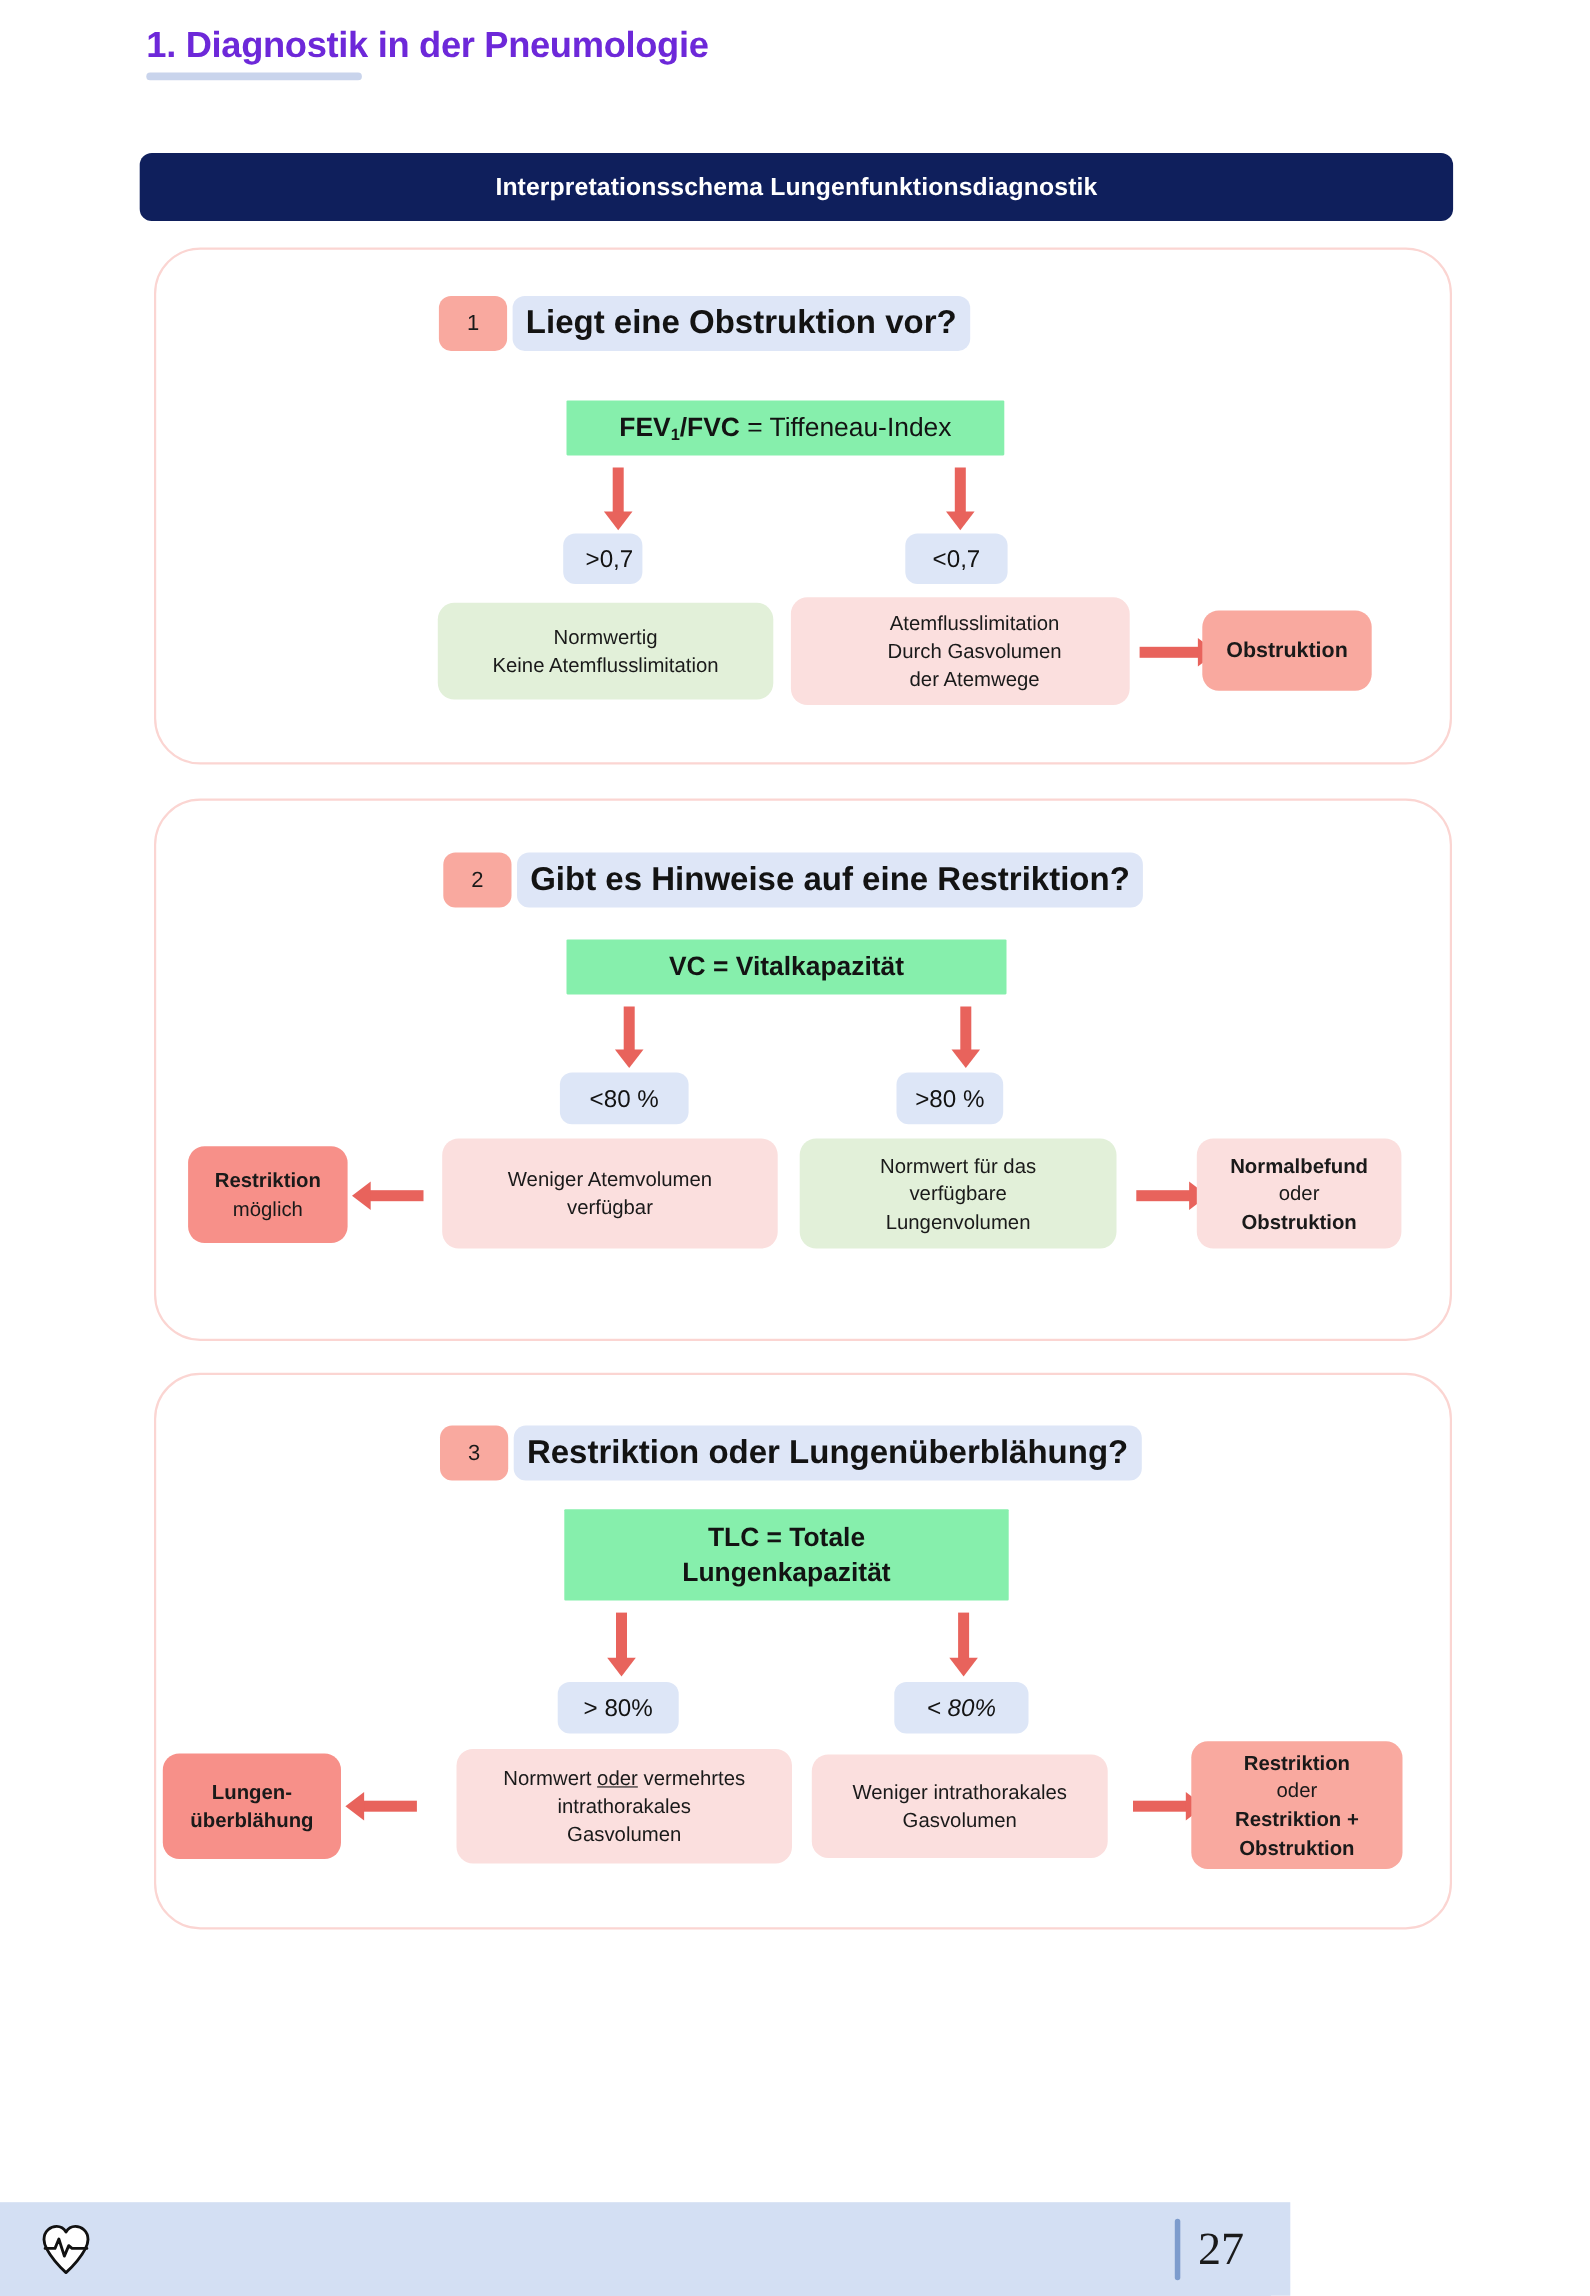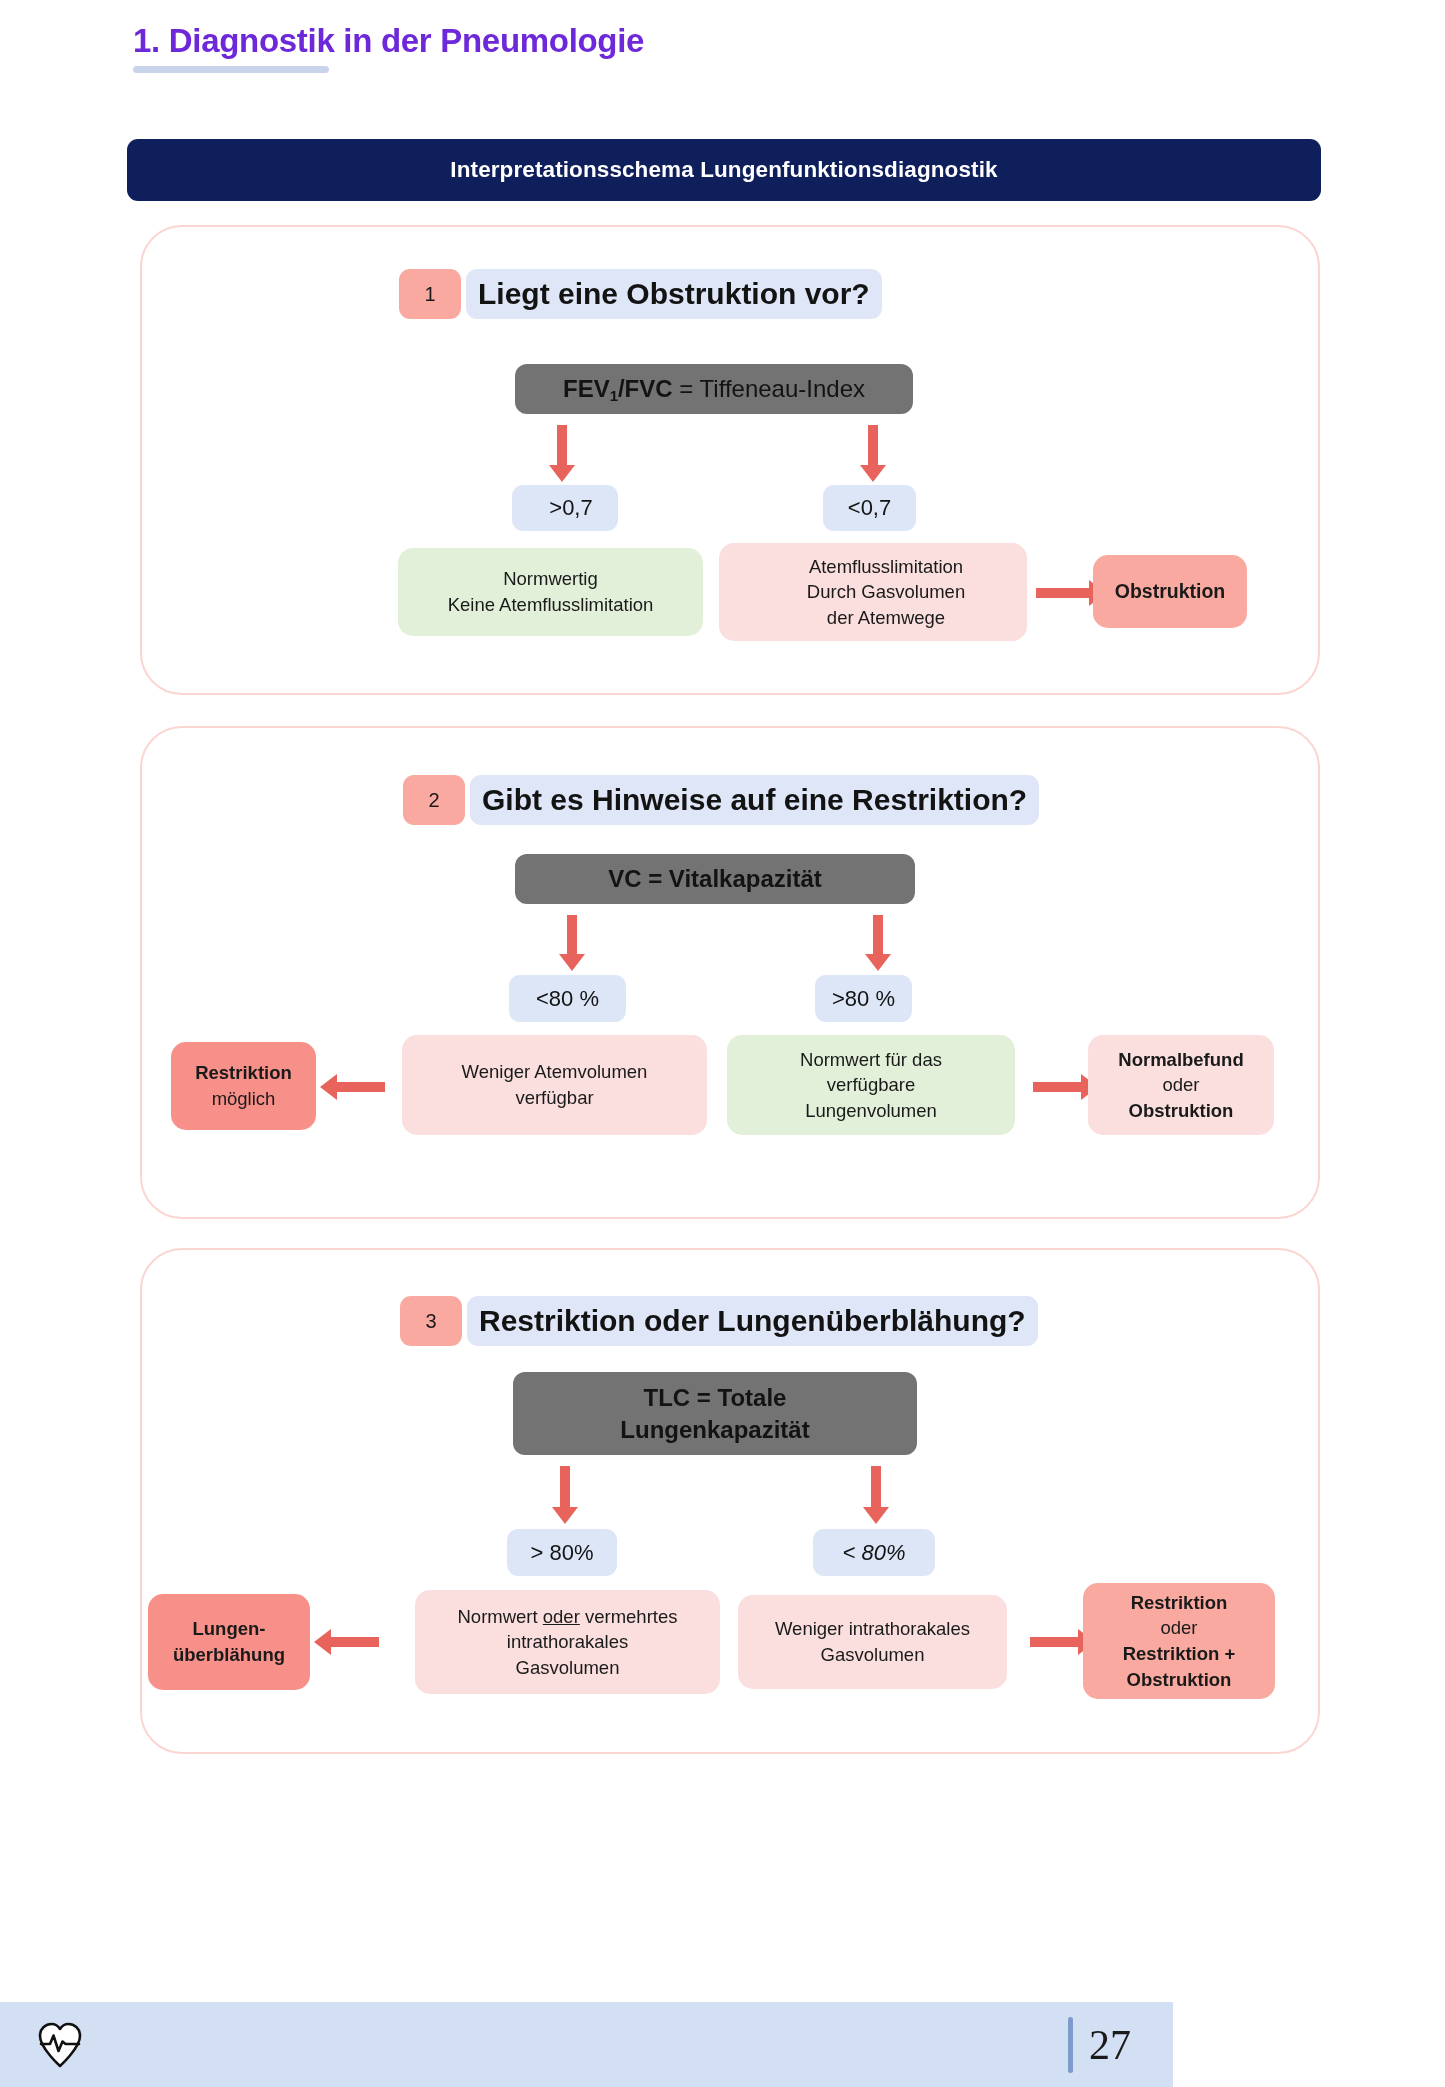--- a/index.html
+++ b/index.html
@@ -92,22 +92,22 @@
     padding: 0 12px;
     font-size: 30px;
     font-weight: bold;
     color: #131313;
     white-space: nowrap;
   }
 
   
   .measure-box {
     position: absolute;
-    background: #737373;
-    border-radius: 12px;
+    background: #86efac;
+    border-radius: 1px;
     display: flex;
     flex-direction: column;
     align-items: center;
     justify-content: center;
     font-size: 24px;
     color: #131313;
     text-align: center;
     line-height: 1.3;
   }
   .measure-box .bold { font-weight: bold; }
@@ -256,21 +256,21 @@
 
 <div class="measure-box" style="left:515px; top:364px; width:398px; height:50px;">
   <div>
     <span class="bold"><span>FEV</span><sub>1</sub><span>/FVC</span></span><span> = Tiffeneau-Index</span>
   </div>
 </div>
 
 <div class="arrow-down" style="left:557px; top:425px; height:42px;"></div>
 <div class="arrow-down" style="left:868px; top:425px; height:42px;"></div>
 
-<div class="thresh-box" style="left:512px; top:485px; width:106px; height:46px;padding-left:12px;">&gt;0,7</div>
+<div class="thresh-box" style="left:512px; top:485px; width:72px; height:46px;padding-left:12px;">&gt;0,7</div>
 <div class="thresh-box" style="left:823px; top:485px; width:93px; height:46px;">&lt;0,7</div>
 
 <div class="outcome green" style="left:398px; top:548px; width:305px; height:88px;">
   <div>Normwertig</div>
   <div>Keine Atemflusslimitation</div>
 </div>
 
 <div class="outcome pink" style="left:719px; top:543px; width:308px; height:98px;padding-left:36px;">
   <div>Atemflusslimitation</div>
   <div>Durch Gasvolumen</div>

